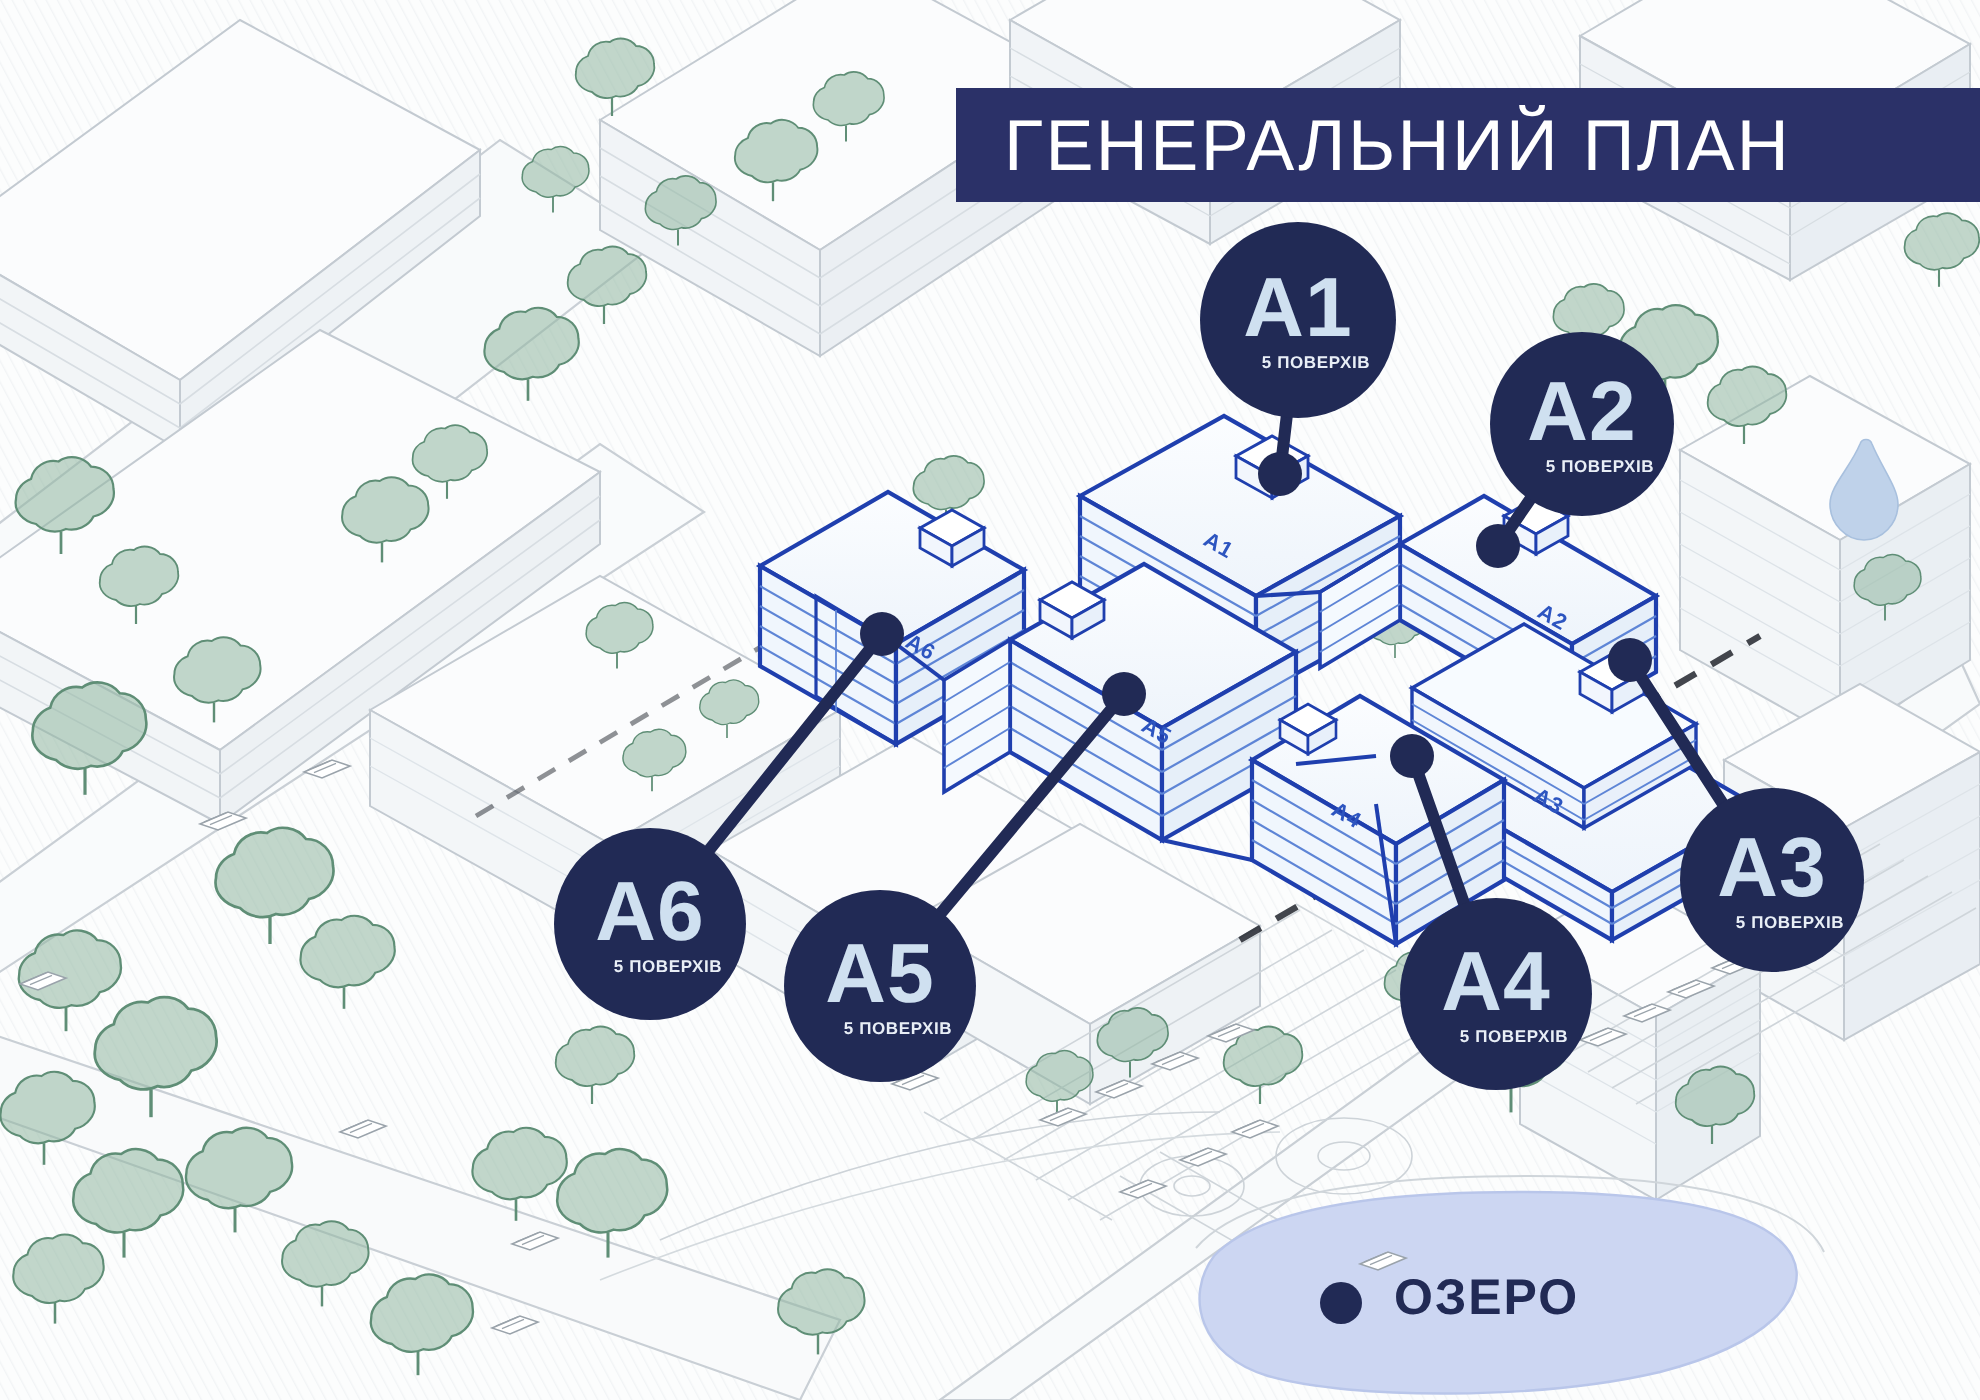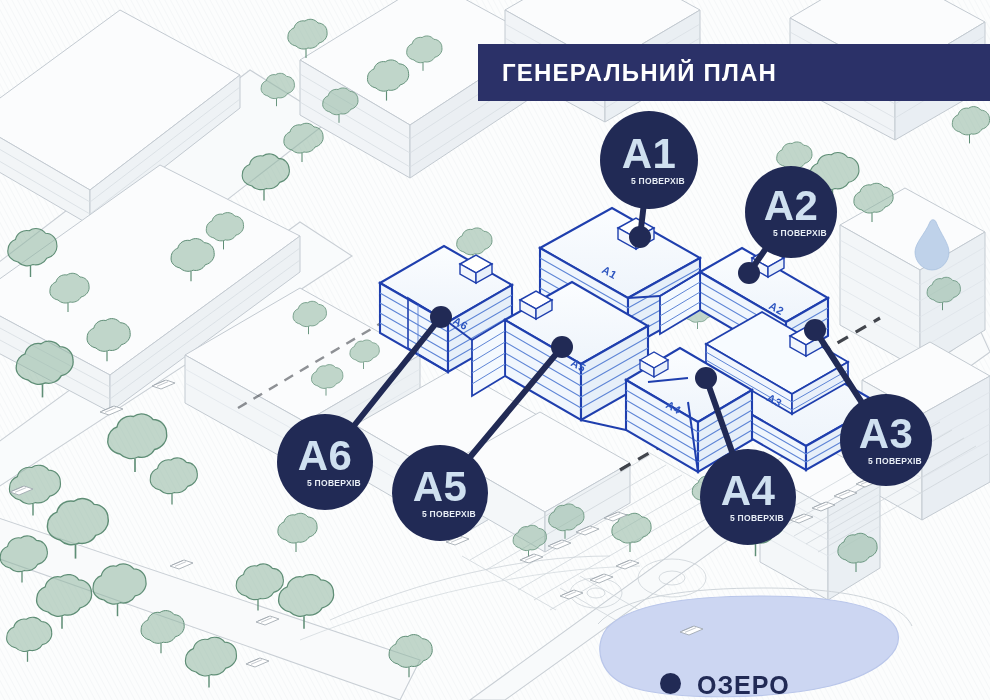--- a/index.html
+++ b/index.html
@@ -24,22 +24,22 @@
     left:478px;top:44px;
     width:512px;height:57px;
     background:var(--navy,#2b3168);
     display:flex;align-items:center;
     box-sizing:border-box;
     padding-left:24px;
     z-index:40;
   }
   .banner-text{
     color:#ffffff;
-    font-size:24px;
-    font-weight:bold;
+    font-size:36px;
+    font-weight:normal;
     letter-spacing:1.2px;
     white-space:nowrap;
     line-height:1;
   }
 
   
   .marker{
     position:absolute;
     border-radius:50%;
     background:#212a55;
@@ -65,23 +65,22 @@
     color:#e8eef6;
     margin-top:2px;
     white-space:nowrap;
     margin-left:18px;
   }
 
   
   .lake-legend{
     position:absolute;
     left:660px;top:637px;
-    display:flex;align-items:flex-start;gap:16px;
+    display:flex;align-items:flex-end;gap:16px;
     z-index:30;
-    margin-top:36px;
   }
   .lake-dot{
     width:21px;height:21px;border-radius:50%;
     background:#212a55;
     flex:0 0 auto;
   }
   .lake-label{
     color:#212a55;
     font-size:25px;
     font-weight:bold;

